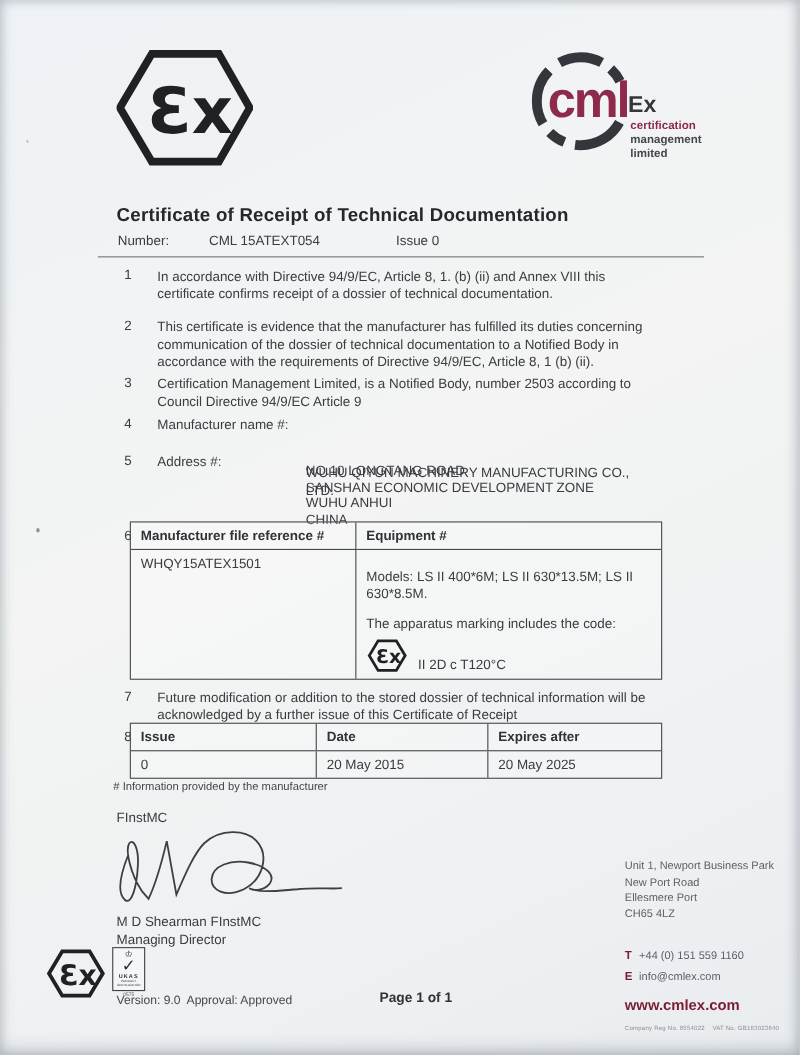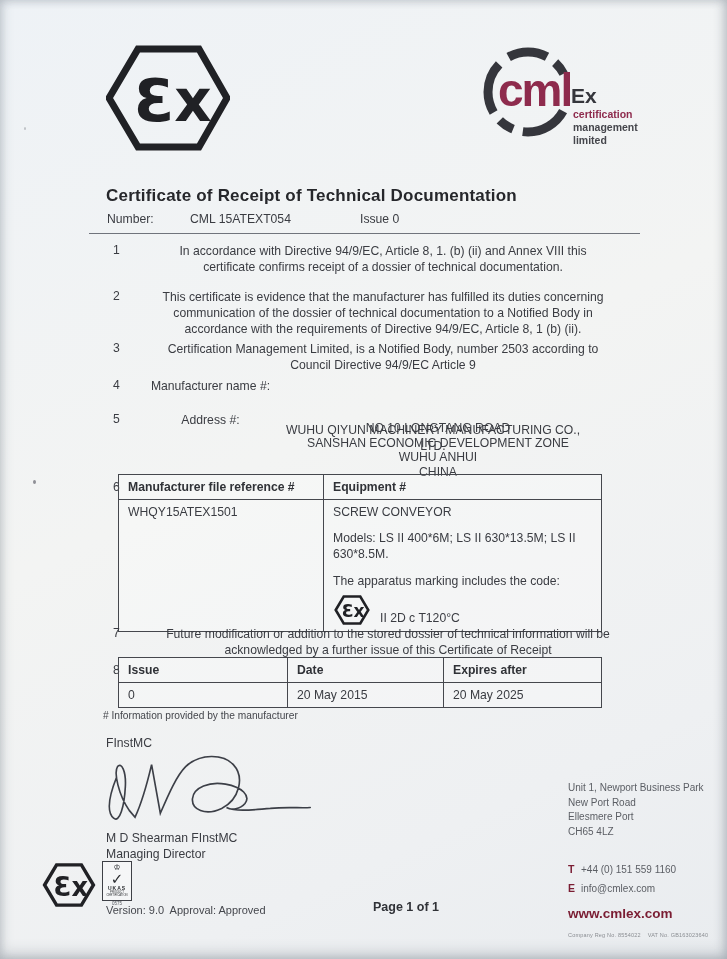--- a/index.html
+++ b/index.html
@@ -5,21 +5,21 @@
   html,body{margin:0;padding:0;background:#dfe3e7;}
   #page{
     position:relative;width:727px;height:959px;overflow:hidden;
     background:linear-gradient(155deg,#eef2f6 0%,#f3f4f3 45%,#eef0f2 80%,#e9ecef 100%);
     box-shadow:inset 0 -6px 14px rgba(70,80,95,.22), inset -4px 0 10px rgba(70,80,95,.14),
                inset 3px 0 8px rgba(70,80,95,.07), inset 0 3px 8px rgba(70,80,95,.06);
     font-family:"Liberation Sans","DejaVu Sans",sans-serif;color:#36383e;
   }
   .abs{position:absolute;}
   .ml{white-space:pre-line;}
-  .body-text{font-size:12.2px;line-height:16.2px;color:#3a3c42;text-align:center;}
+  .body-text{font-size:12.2px;line-height:16.2px;color:#3a3c42;}
   .num{font-size:12.2px;color:#3a3c42;}
   
   .hexline{stroke:#202125;fill:none;}
   .cml-word{font-weight:bold;font-size:46px;letter-spacing:-2px;color:#8e2b4d;line-height:1;text-align:center;}
   .cml-ex{font-size:21px;font-weight:600;color:#35363c;line-height:1;}
   .cml-sub{font-size:10.5px;font-weight:600;line-height:12.5px;}
   
   .title{font-size:17px;font-weight:bold;color:#26272b;letter-spacing:.2px;}
   .rule{height:1px;background:#70747c;}
   
@@ -98,21 +98,20 @@
 
   <div class="abs num" style="left:113px;top:480px;">6</div>
   <div class="abs tbl" style="left:118px;top:474px;width:482px;">
     <div class="trow thead bline">
       <div class="tcell rline" style="width:205px;">Manufacturer file reference #</div>
       <div class="tcell" style="flex:1;">Equipment #</div>
     </div>
     <div class="trow" style="min-height:116px;">
       <div class="tcell rline" style="width:205px;">WHQY15ATEX1501</div>
       <div class="tcell" style="flex:1;">
-        <div>SCREW CONVEYOR</div>
         <div class="ml" style="margin-top:11px;line-height:16px;">Models: LS II 400*6M; LS II 630*13.5M; LS II
 630*8.5M.</div>
         <div style="margin-top:12px;">The apparatus marking includes the code:</div>
         <div style="margin-top:6px;display:flex;align-items:flex-end;gap:9px;">
           <svg width="38" height="32" viewBox="0 0 124 112">
             <polygon class="hexline" points="5,56 33,9 91,9 119,56 91,103 33,103" stroke-width="9"></polygon>
             <text x="26" y="81" font-family="DejaVu Sans, sans-serif" font-weight="bold" font-size="60" fill="#202125">Ɛx</text>
           </svg>
           <div style="padding-bottom:1px;">II 2D c T120°C</div>
         </div>
@@ -159,21 +158,21 @@
     <div class="ukas-box">
       <div class="ukas-crown" style="margin-top:2px;">♔</div>
       <div class="ukas-check">✓</div>
       <div class="ukas-name">UKAS</div>
       <div class="ukas-sub">PRODUCT CERTIFICATION</div>
     </div>
     <div class="ukas-num">0575</div>
   </div>
 
   <div class="abs" style="left:106px;top:904px;font-size:11px;color:#45474d;white-space:pre;">Version: 9.0  Approval: Approved</div>
-  <div class="abs" style="left:345px;top:900px;font-size:12.5px;font-weight:bold;color:#303237;margin-left:28px;">Page 1 of 1</div>
+  <div class="abs" style="left:345px;top:900px;font-size:12.5px;font-weight:bold;color:#303237;">Page 1 of 1</div>
 
   <div class="abs" style="left:568px;top:781px;width:155px;">
     <div class="contact-line">Unit 1, Newport Business Park</div>
     <div class="contact-line">New Port Road</div>
     <div class="contact-line">Ellesmere Port</div>
     <div class="contact-line">CH65 4LZ</div>
     <div style="margin-top:20px;">
       <span class="tel-label">T</span><span class="contact-line">+44 (0) 151 559 1160</span>
     </div>
     <div>

